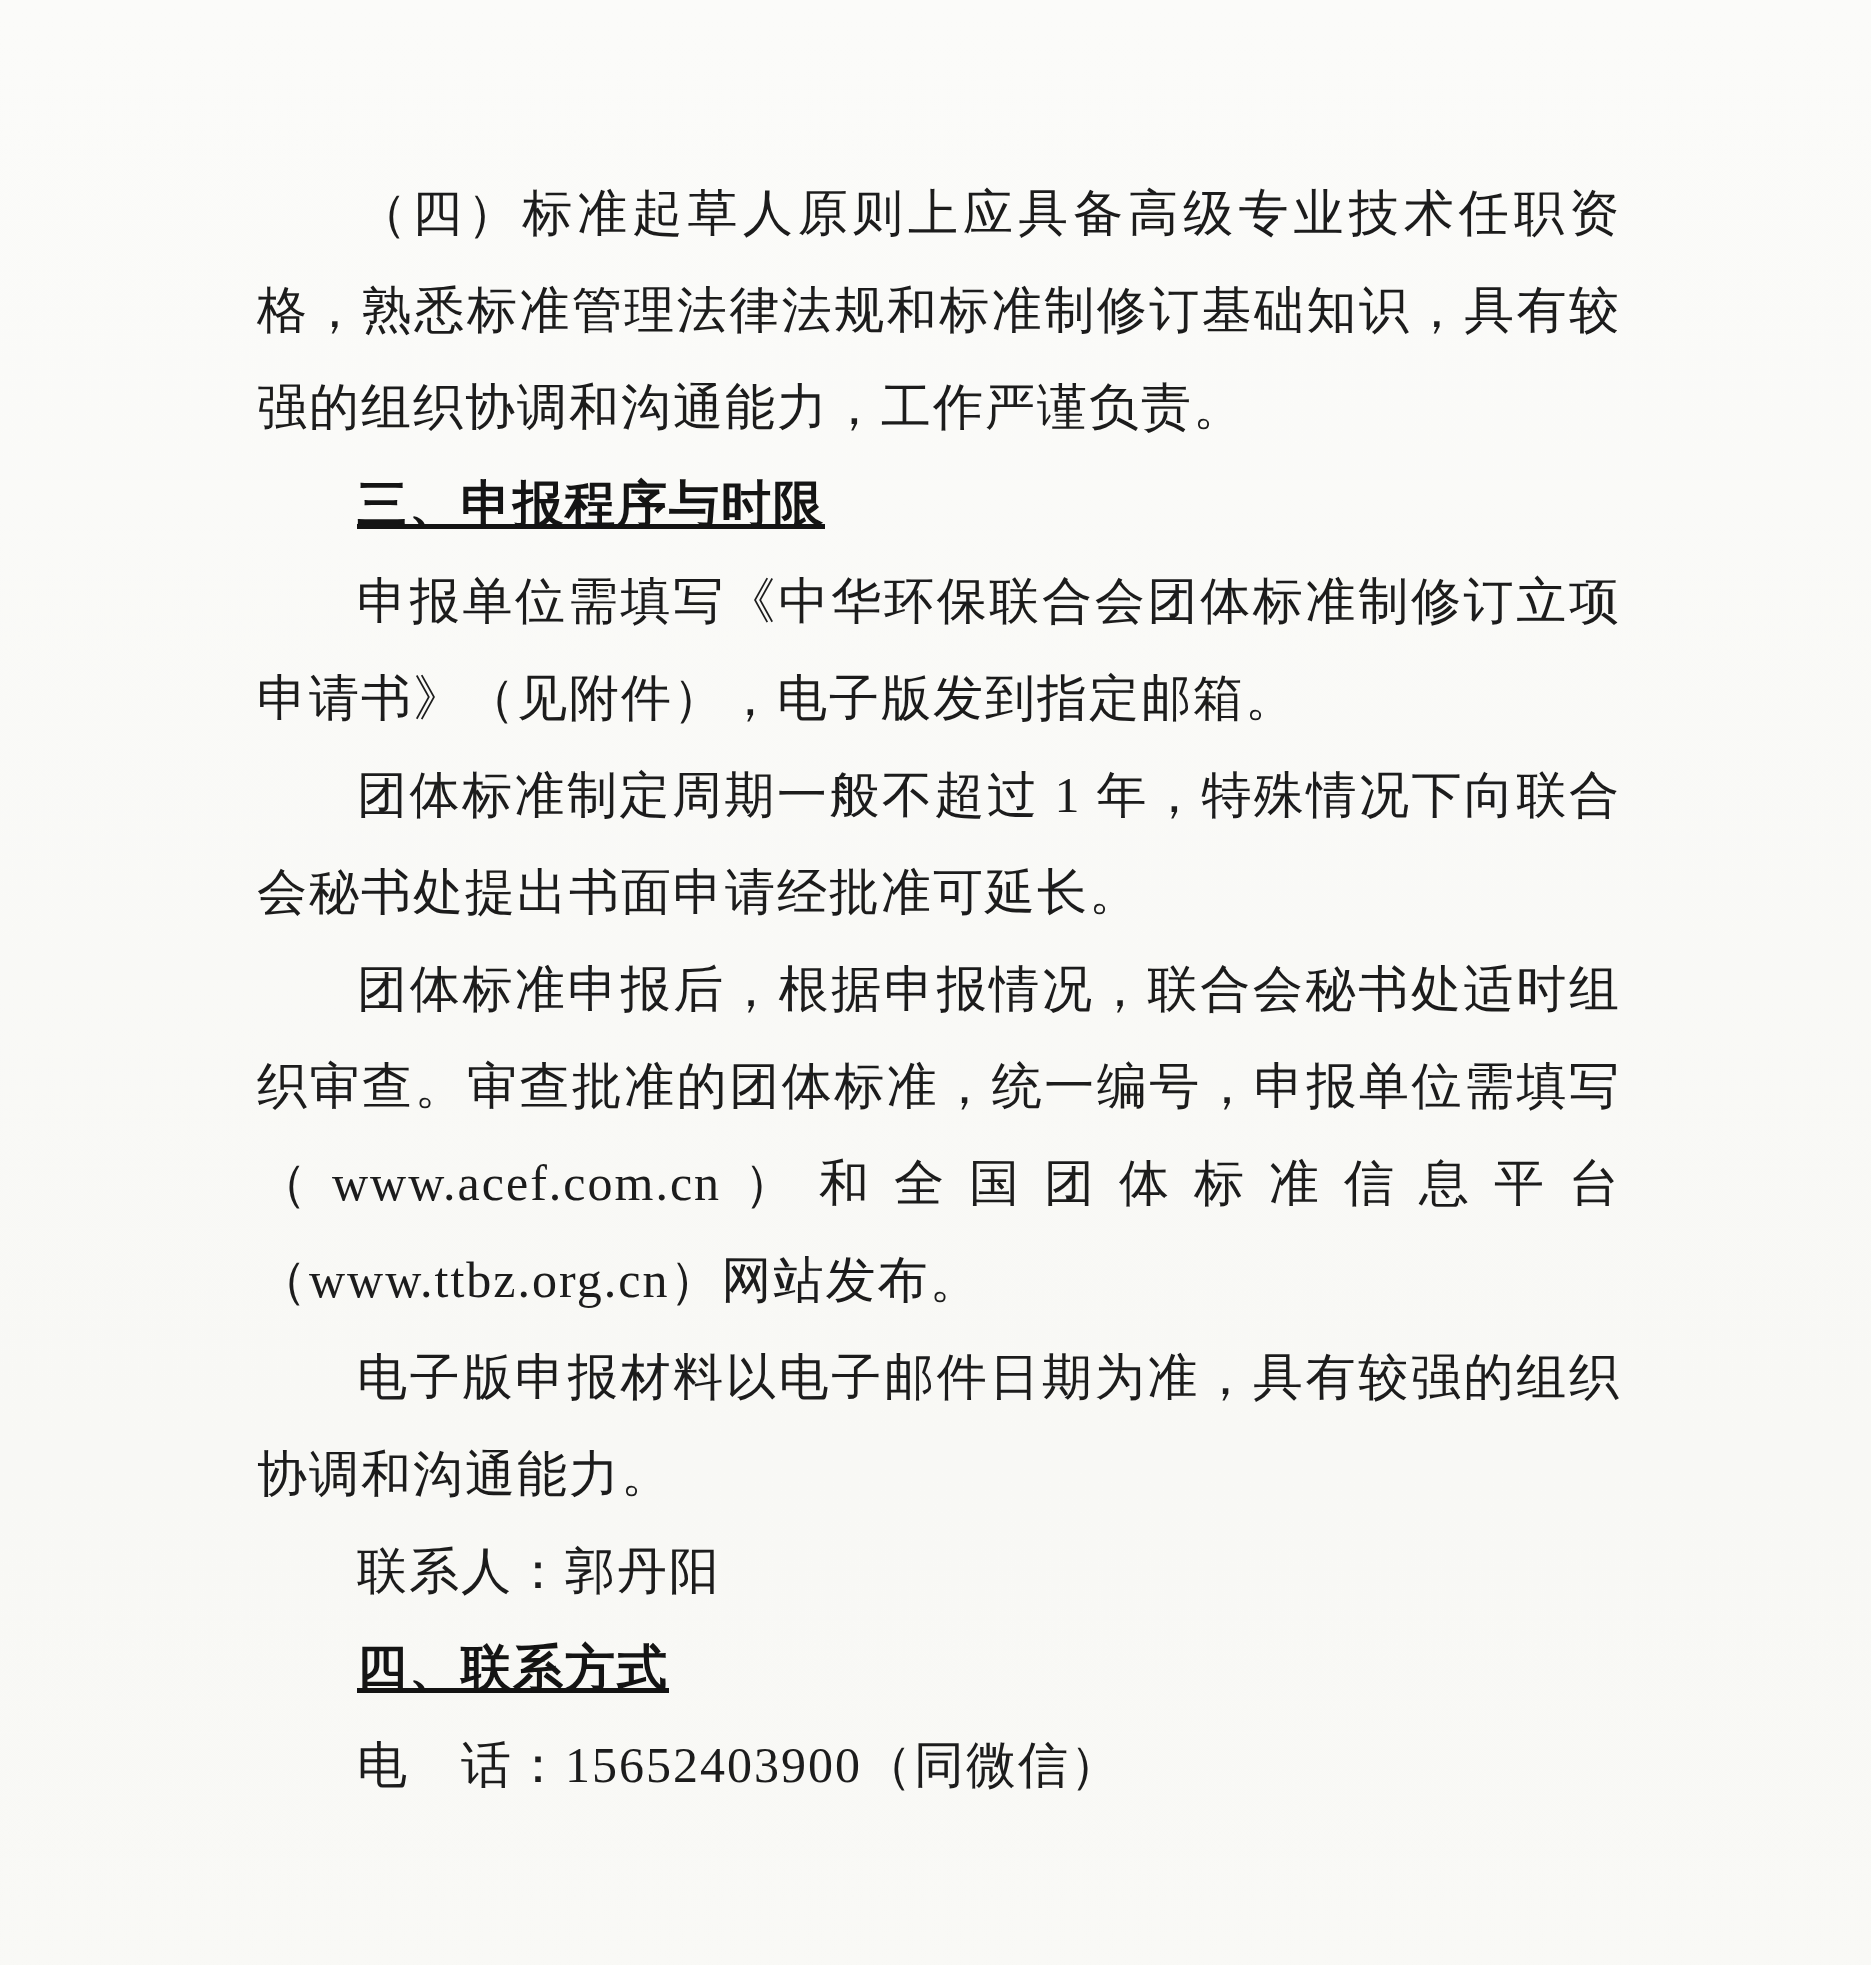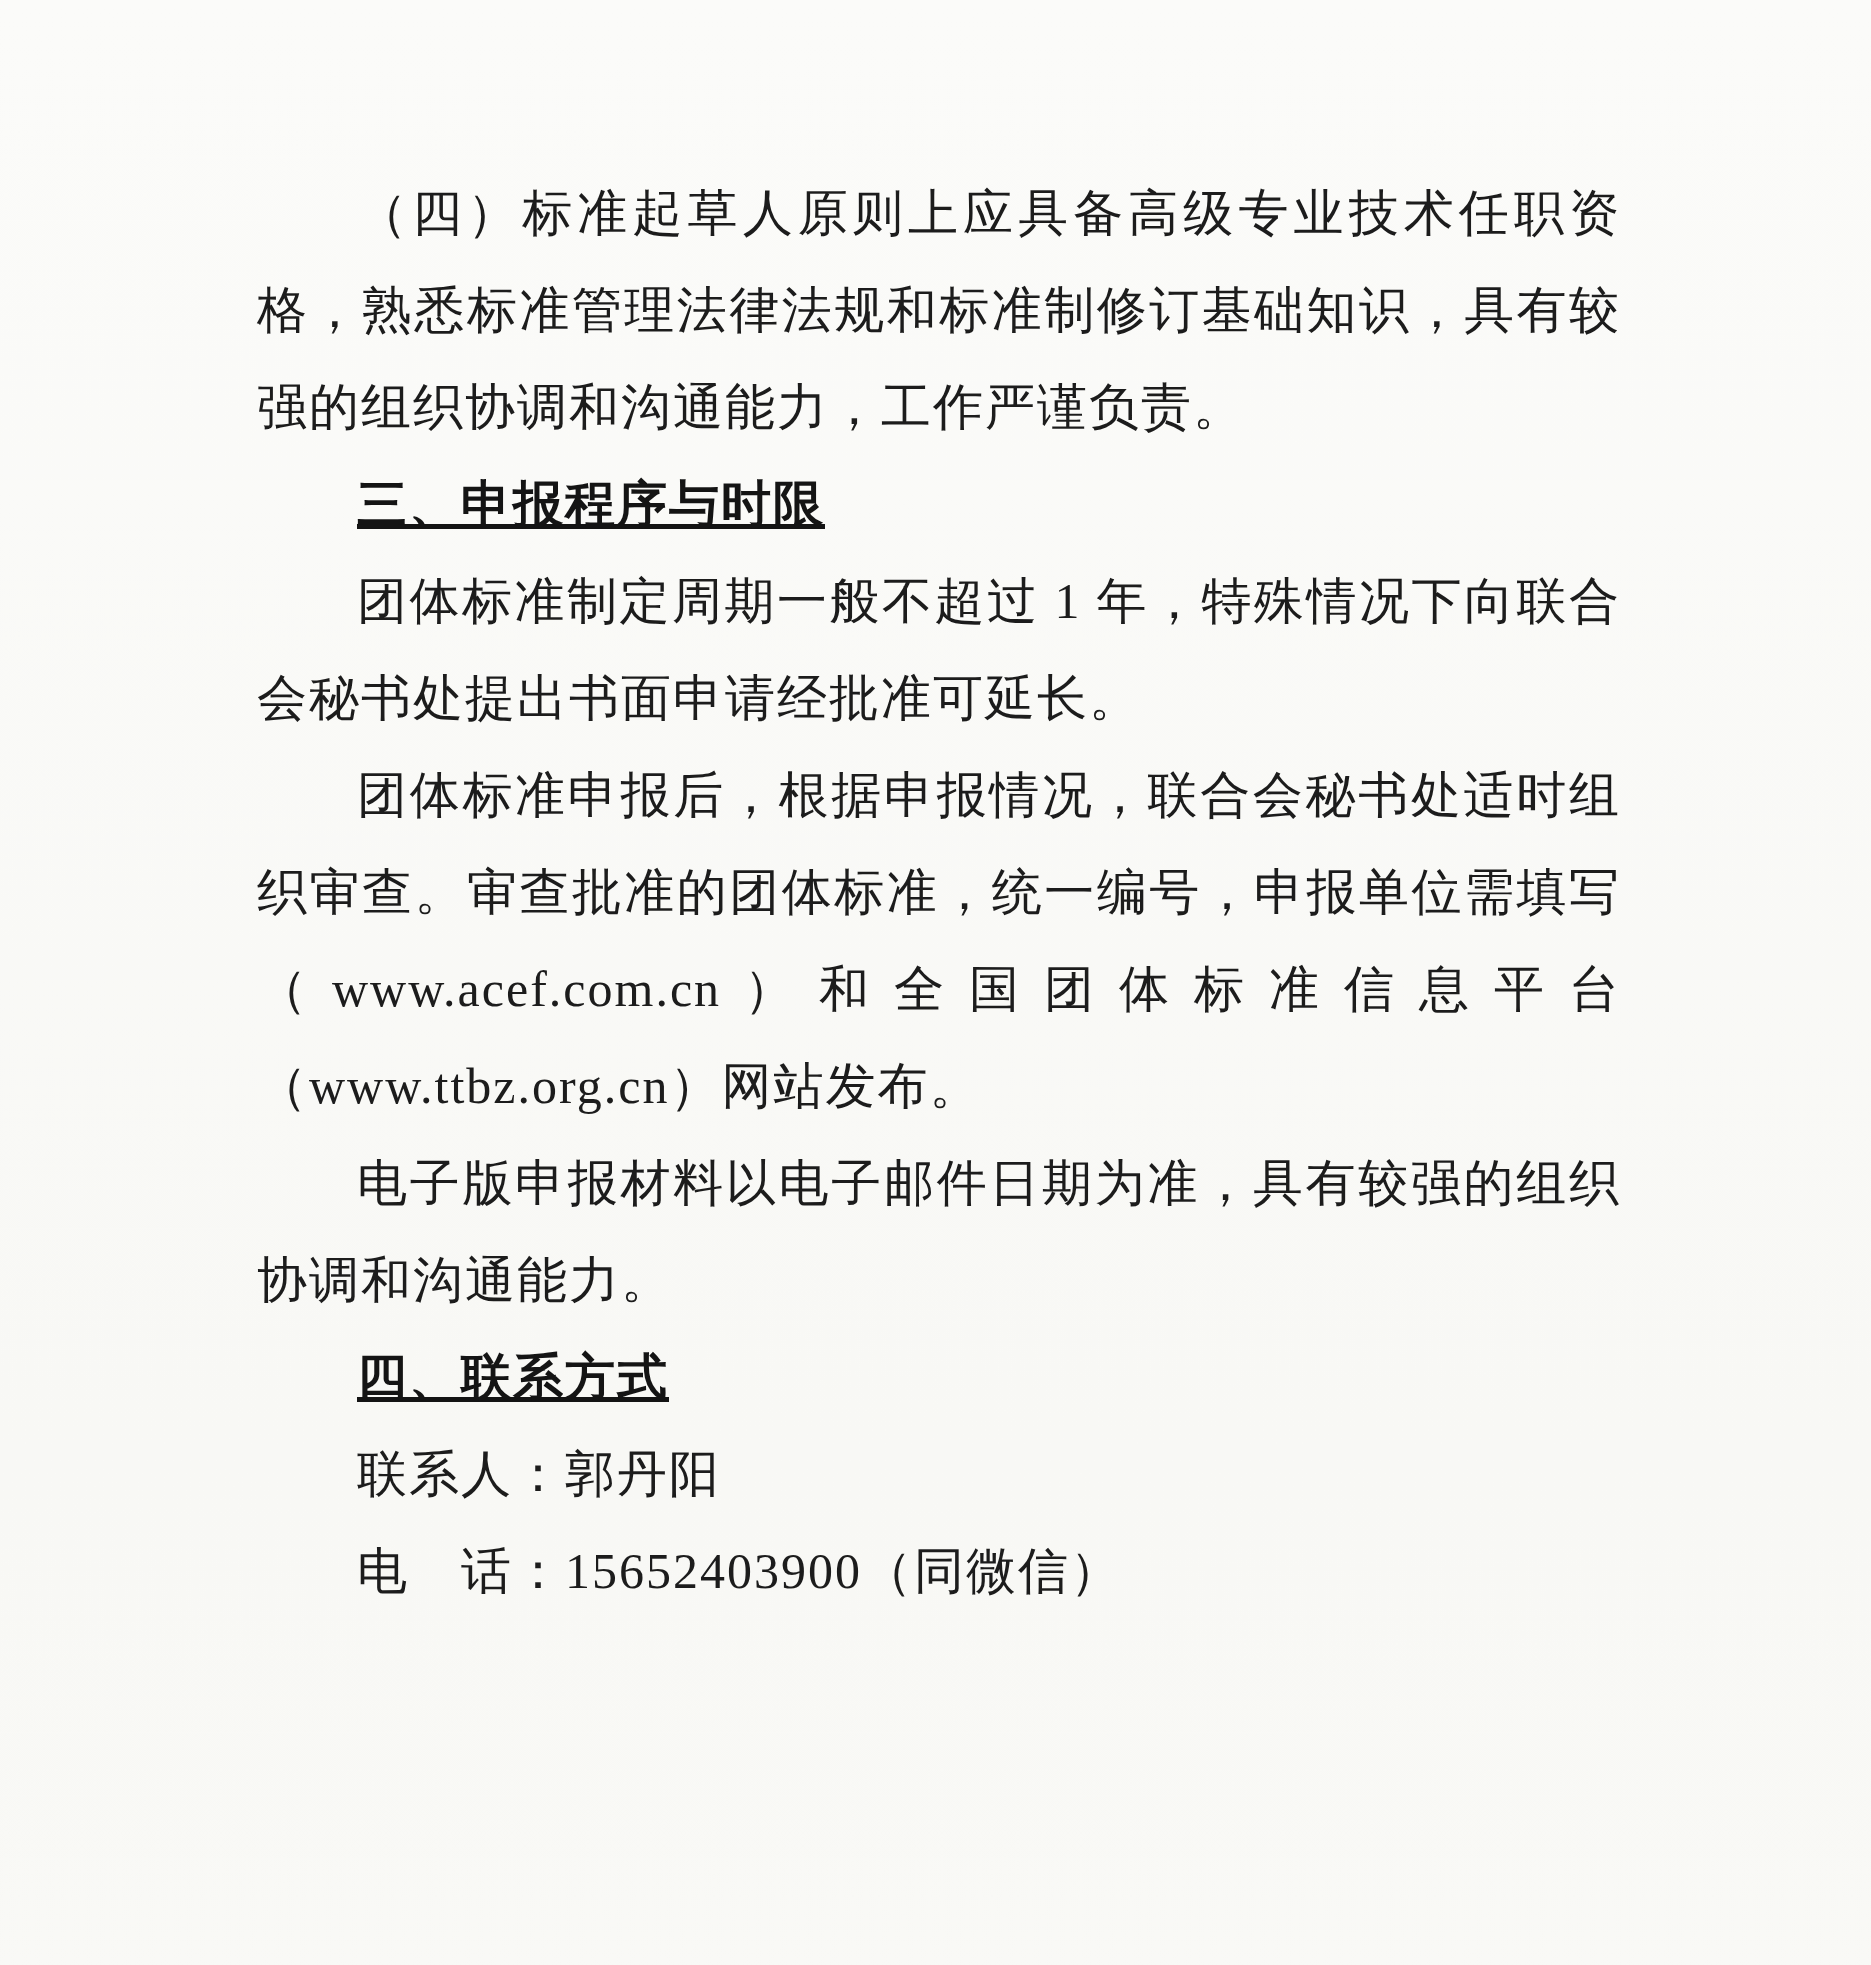--- a/index.html
+++ b/index.html
@@ -49,23 +49,24 @@
     text-align: left;
   }
 </style>
 </head>
 <body>
 
 <div class="page">
   <div class="content">
     <p class="para body">（四）标准起草人原则上应具备高级专业技术任职资格，熟悉标准管理法律法规和标准制修订基础知识，具有较强的组织协调和沟通能力，工作严谨负责。</p>
     <p class="para heading">三、申报程序与时限</p>
+    <p class="para body">申报单位需填写《中华环保联合会团体标准制修订立项申请书》（见附件），电子版发到指定邮箱。</p>
     <p class="para body">团体标准制定周期一般不超过 1 年，特殊情况下向联合会秘书处提出书面申请经批准可延长。</p>
     <p class="para body">团体标准申报后，根据申报情况，联合会秘书处适时组织审查。审查批准的团体标准，统一编号，申报单位需填写（www.acef.com.cn）和全国团体标准信息平台（www.ttbz.org.cn）网站发布。</p>
     <p class="para body">电子版申报材料以电子邮件日期为准，具有较强的组织协调和沟通能力。</p>
+    <p class="para contact">联系人：郭丹阳</p>
     <p class="para heading">四、联系方式</p>
-    <p class="para contact">联系人：郭丹阳</p>
     <p class="para contact">电　话：15652403900（同微信）</p>
 
   </div>
 
 </div>
 
 
 </body></html>

